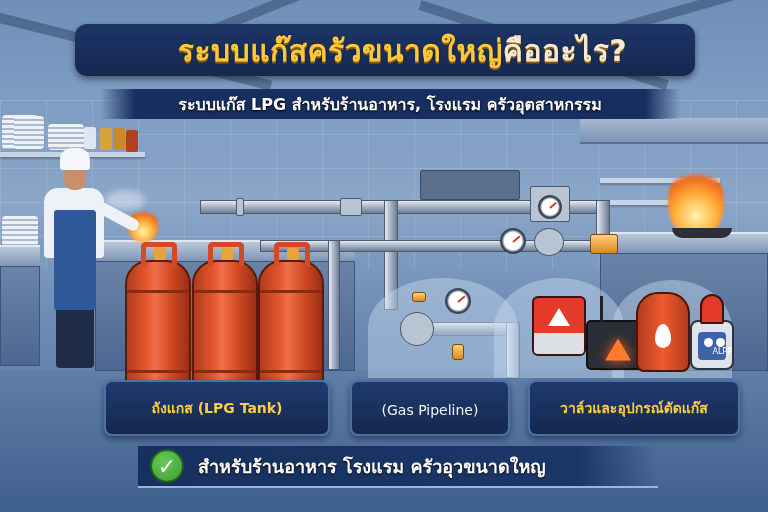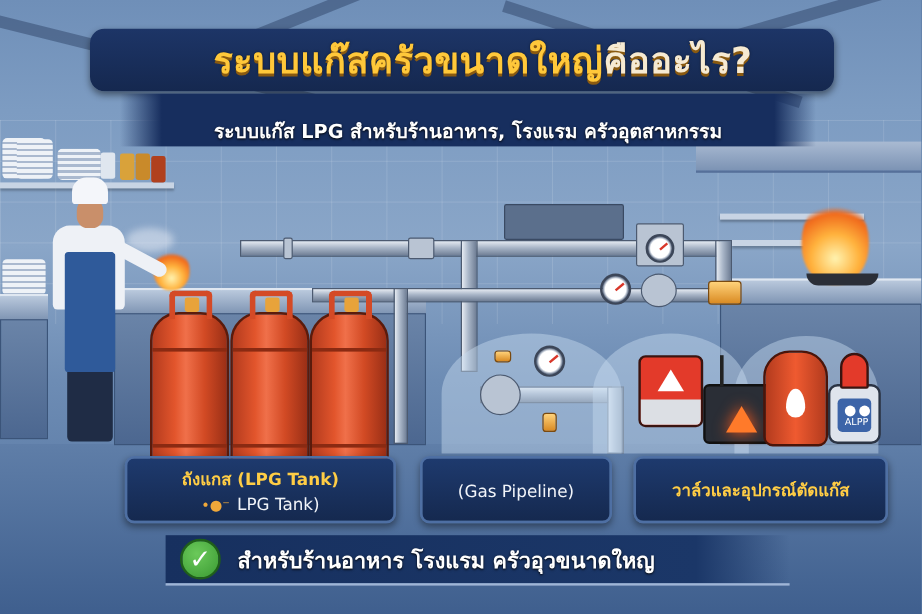--- a/index.html
+++ b/index.html
@@ -98,42 +98,42 @@
   .ctrl-box { position: absolute; background: #2a2e36; border: 2px solid #111; border-radius: 5px; }
   .ctrl-box .warn { position: absolute; left: 50%; top: 50%; transform: translate(-50%,-30%); width: 0; height: 0;
     border-left: 13px solid transparent; border-right: 13px solid transparent; border-bottom: 22px solid #ff7a2a;
     filter: drop-shadow(0 0 6px #ff5a1a); }
   .ctrl-box .antenna { position: absolute; left: 12px; top: -26px; width: 3px; height: 26px; background: #222; }
   .mini-tank { position: absolute; background: linear-gradient(90deg,#b33b1e,#ef5a30,#b33b1e); border: 2px solid #4a150a; border-radius: 22px 22px 8px 8px; }
   .mini-tank .fl { position: absolute; left: 50%; top: 40%; transform: translateX(-50%); width: 16px; height: 24px; background: #fff; border-radius: 50% 50% 50% 50% / 65% 65% 35% 35%; }
   .detector { position: absolute; background: #dfe4ec; border: 2px solid #2b3444; border-radius: 8px; }
   .detector .cap { position: absolute; left: 8px; right: 8px; top: -28px; height: 30px; background: #e33a2a; border-radius: 12px 12px 2px 2px; border: 2px solid #3a1410; }
   .detector .screen { position: absolute; left: 6px; right: 6px; top: 10px; bottom: 8px; background: #3c64a8; border-radius: 4px; }
-  .detector .label { position: absolute; left: 12px; right: 0; bottom: 12px; text-align: left; font-size: 8px; color: #fff; font-family: "DejaVu Sans", sans-serif; }
+  .detector .label { position: absolute; left: 2px; right: 0; bottom: 12px; text-align: right; font-size: 8px; color: #fff; font-family: "DejaVu Sans", sans-serif; }
   .detector .dot { position: absolute; width: 9px; height: 9px; border-radius: 50%; background: #fff; }
 
   
   .title-banner {
     position: absolute; left: 75px; top: 24px; width: 620px; height: 52px;
     background: linear-gradient(180deg,#1d3567,#15284f);
     border-radius: 12px;
     box-shadow: 0 3px 6px rgba(0,0,0,0.45);
     display: flex; align-items: center; justify-content: center;
   }
   .title-text {
     font-family: "DejaVu Sans", sans-serif; font-weight: bold; font-size: 30px;
     color: #ffc83a; letter-spacing: 0.5px;
     text-shadow: 0 2px 0 #8a5a10, 0 0 2px rgba(0,0,0,0.6);
     margin-left: 35px;
   }
   .title-text .light { color: #f6ead2; }
   .subtitle-banner {
-    position: absolute; left: 100px; top: 78px; width: 580px; height: 44px;
+    position: absolute; left: 100px; top: 89px; width: 580px; height: 30px;
     background: linear-gradient(90deg, rgba(20,38,78,0) 0%, #172e5e 6%, #172e5e 94%, rgba(20,38,78,0) 100%);
-    display: flex; align-items: flex-end; justify-content: center;
+    display: flex; align-items: center; justify-content: center;
   }
   .subtitle-text { font-size: 16px; font-weight: bold; color: #ffffff; text-shadow: 0 1px 2px #000; }
 
   
   .card {
     position: absolute; top: 380px; height: 56px;
     background: linear-gradient(180deg,#1e3a6e,#15294f);
     border: 2px solid #4e6fa3; border-radius: 8px;
     box-shadow: 0 3px 6px rgba(0,0,0,0.4);
     display: flex; flex-direction: column; align-items: center; justify-content: center;
@@ -278,21 +278,20 @@
     <span>ระบบแก๊สครัวขนาดใหญ่</span><span class="light">คืออะไร?</span>
   </span>
 </div>
 
 <div class="subtitle-banner">
   <span class="subtitle-text">ระบบแก๊ส LPG สำหรับร้านอาหาร, โรงแรม ครัวอุตสาหกรรม</span>
 </div>
 
 <div class="card" style="left:104px;width:226px;">
   <div class="th">ถังแกส (LPG Tank)</div>
-  <div class="en big"><span class="bullet-dots">•●⁻</span><span>LPG Tank)</span></div>
 </div>
 <div class="card" style="left:350px;width:160px;">
   <div class="en big">(Gas Pipeline)</div>
 </div>
 <div class="card" style="left:528px;width:212px;">
   <div class="th">วาล์วและอุปกรณ์ตัดแก๊ส</div>
 </div>
 
 <div class="bottom-banner">
   <div class="check">✓</div>

